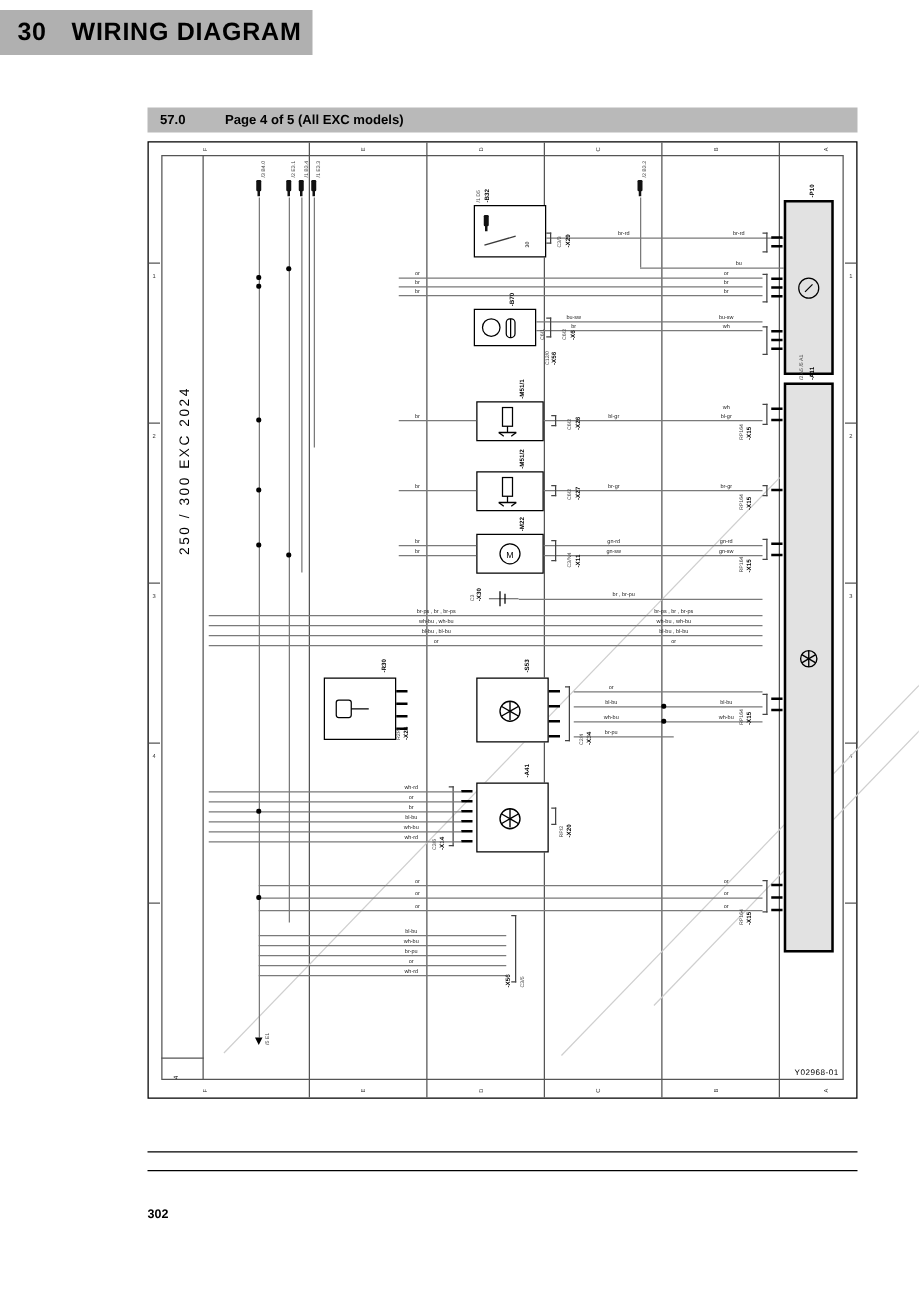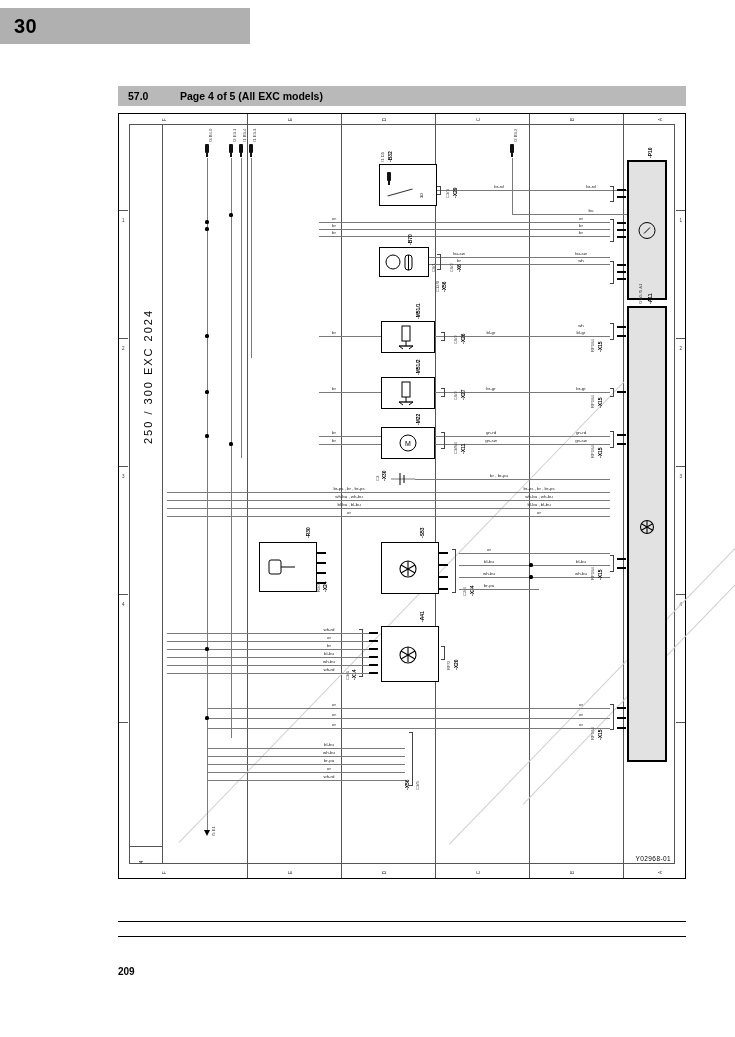--- a/index.html
+++ b/index.html
@@ -126,20 +126,21 @@
 
   
   .rule{position:absolute;left:118px;width:568px;height:1.4px;background:#000;}
   .pageno{position:absolute;left:118px;top:966px;font-size:10px;font-weight:bold;}
 </style>
 </head>
 <body>
 
 <div class="chapter-bar">
   <span class="chapter-num">30</span>
+  <span class="chapter-title">WIRING DIAGRAM</span>
 </div>
 
 <div class="section-bar">
   <span class="section-num">57.0</span>
   <span class="section-title">Page 4 of 5 (All EXC models)</span>
 </div>
 
 <div class="diagram">
   <div class="dg-inner"></div>
 
@@ -507,13 +508,13 @@
   <div class="rot sm gr" style="left:296px;top:676px;">C3/5</div>
 
   <div class="arrowdn" style="left:85px;top:716px;"></div>
   <div class="rot sm gr" style="left:92px;top:722px;">/5 E1</div>
 
   <div class="drwno">Y02968-01</div>
 </div>
 
 <div class="rule" style="top:921px;"></div>
 <div class="rule" style="top:936px;"></div>
-<div class="pageno">209</div>
+<div class="pageno">302</div>
 
 </body></html>

